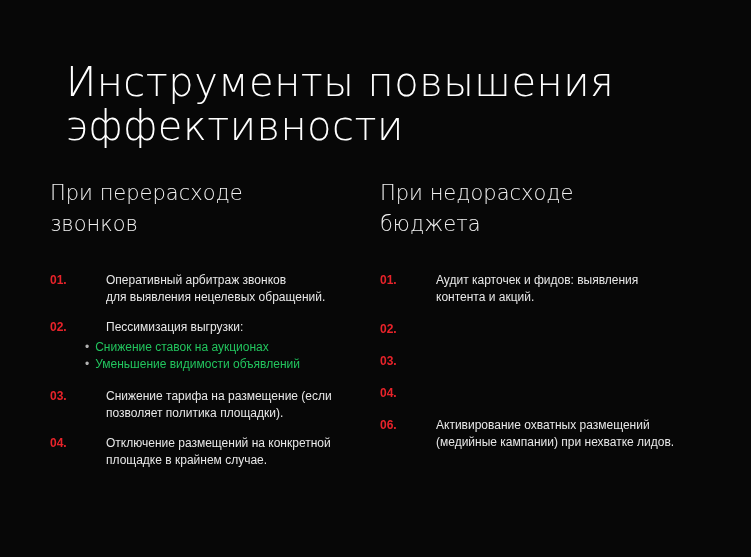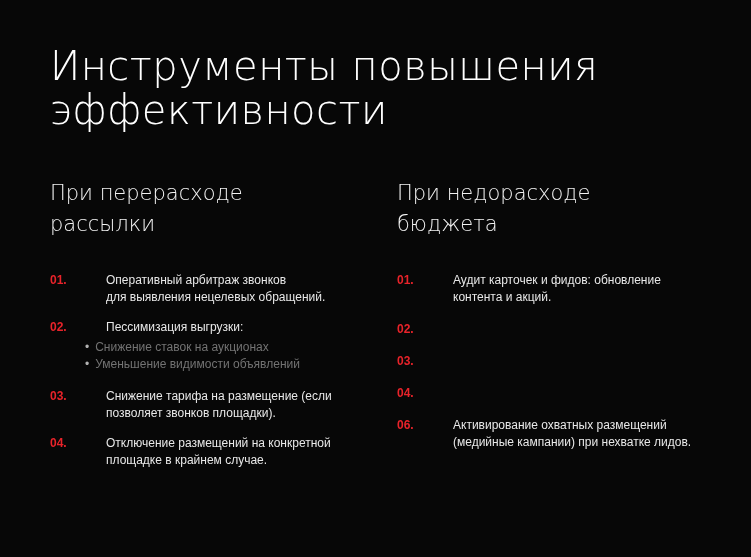--- a/index.html
+++ b/index.html
@@ -12,75 +12,75 @@
   }
   .title {
     position:absolute; left:50px; top:44px;
     font-size:40px; line-height:44px; font-weight:normal;
     letter-spacing:0.5px; color:#ffffff;
     font-family:"DejaVu Sans", sans-serif;
     font-weight:200;
   }
   .col { position:absolute; top:178px; width:330px; }
   .col.left { left:50px; }
-  .col.right { left:397px; }
+  .col.right { left:380px; }
   .col-title {
     font-size:21px; line-height:31px; color:#f2f2f2;
     font-family:"DejaVu Sans", sans-serif; font-weight:200;
     margin:0 0 32px 0; height:62px;
   }
   .item { display:flex; font-size:12px; line-height:17px; color:#e8e8e8; margin-bottom:13px; }
   .num { color:#e8232a; width:27px; flex:none;font-weight:bold; }
   .text { white-space:pre-line;margin-left:29px; }
-  .sub { list-style:none; margin:3px 0 0 0; padding:0 0 0 8px; color:#737373; }
+  .sub { list-style:none; margin:3px 0 0 0; padding:0 0 0 8px; color:#22c55e; }
   .sub li { line-height:17px; }
   .sub li::before { content:"•"; margin-right:6px; color:#b3b3b3; }
 </style>
 </head>
 <body>
 
-<h1 class="title" style="white-space:pre-line;margin:0;">Инструменты повышения
+<h1 class="title" style="white-space:pre-line;margin:16px;">Инструменты повышения
 эффективности</h1>
 
 <div class="col left">
   <div class="col-title" style="white-space:pre-line">При перерасходе
-рассылки</div>
+звонков</div>
   <div class="item">
     <span class="num">01.</span>
     <span class="text">Оперативный арбитраж звонков
 для выявления нецелевых обращений.</span>
   </div>
   <div class="item" style="margin-bottom:15px">
     <span class="num">02.</span>
     <div>
       <span class="text">Пессимизация выгрузки:</span>
       <ul class="sub">
         <li>Снижение ставок на аукционах</li>
         <li>Уменьшение видимости объявлений</li>
       </ul>
     </div>
   </div>
   <div class="item">
     <span class="num">03.</span>
     <span class="text">Снижение тарифа на размещение (если
-позволяет звонков площадки).</span>
+позволяет политика площадки).</span>
   </div>
   <div class="item">
     <span class="num">04.</span>
     <span class="text">Отключение размещений на конкретной
 площадке в крайнем случае.</span>
   </div>
 </div>
 
 <div class="col right">
   <div class="col-title" style="white-space:pre-line">При недорасходе
 бюджета</div>
   <div class="item" style="margin-bottom:15px">
     <span class="num">01.</span>
-    <span class="text">Аудит карточек и фидов: обновление
+    <span class="text">Аудит карточек и фидов: выявления
 контента и акций.</span>
   </div>
   <div class="item" style="margin-bottom:15px">
     <span class="num">02.</span>
   </div>
   <div class="item" style="margin-bottom:15px">
     <span class="num">03.</span>
   </div>
   <div class="item" style="margin-bottom:15px">
     <span class="num">04.</span>

